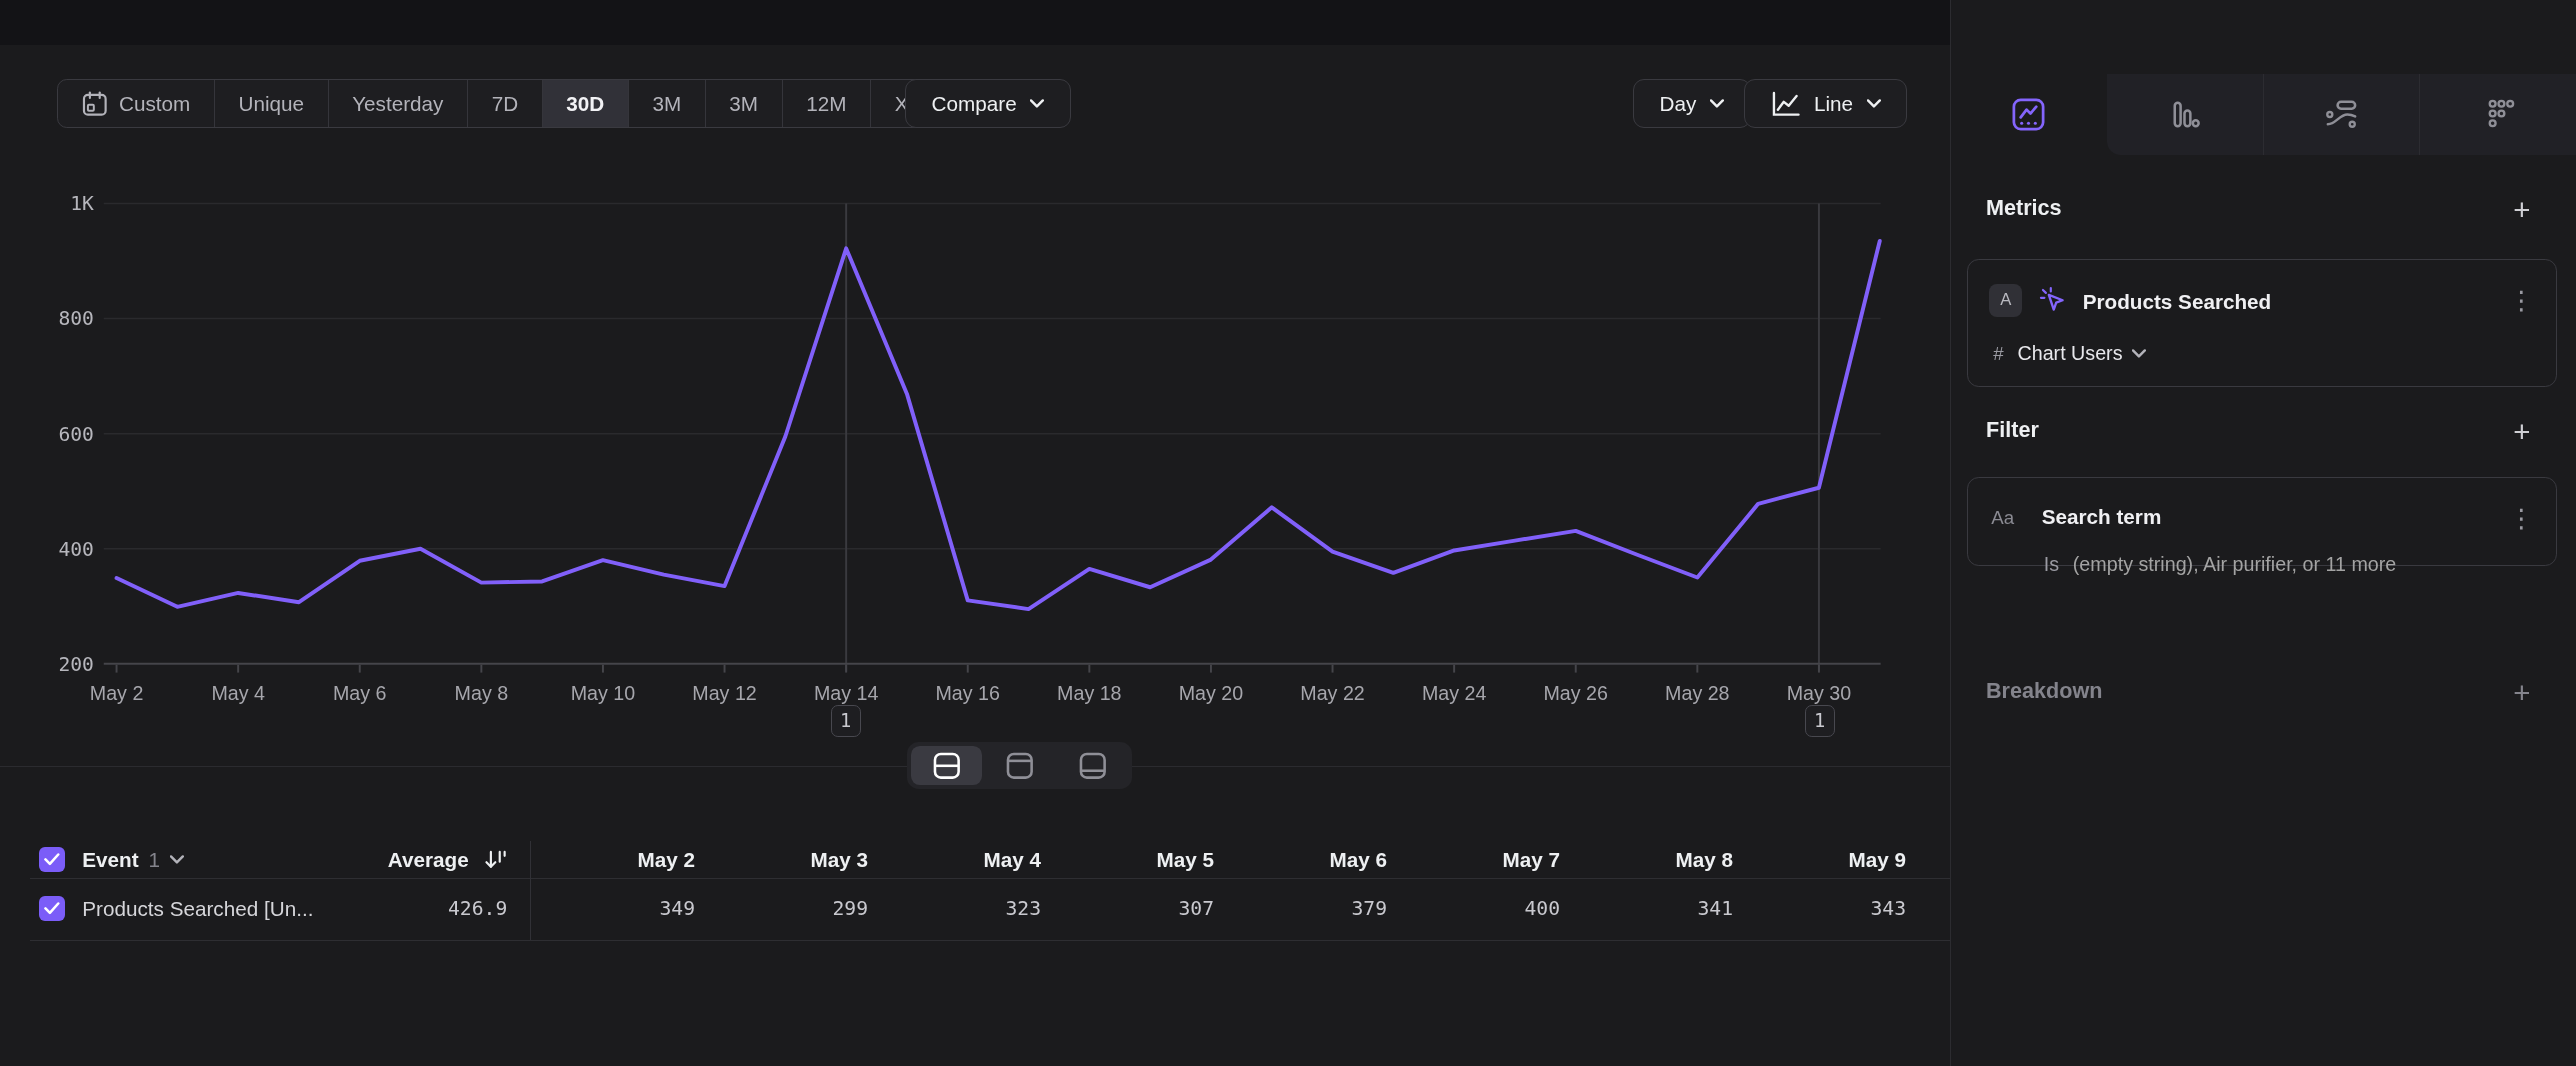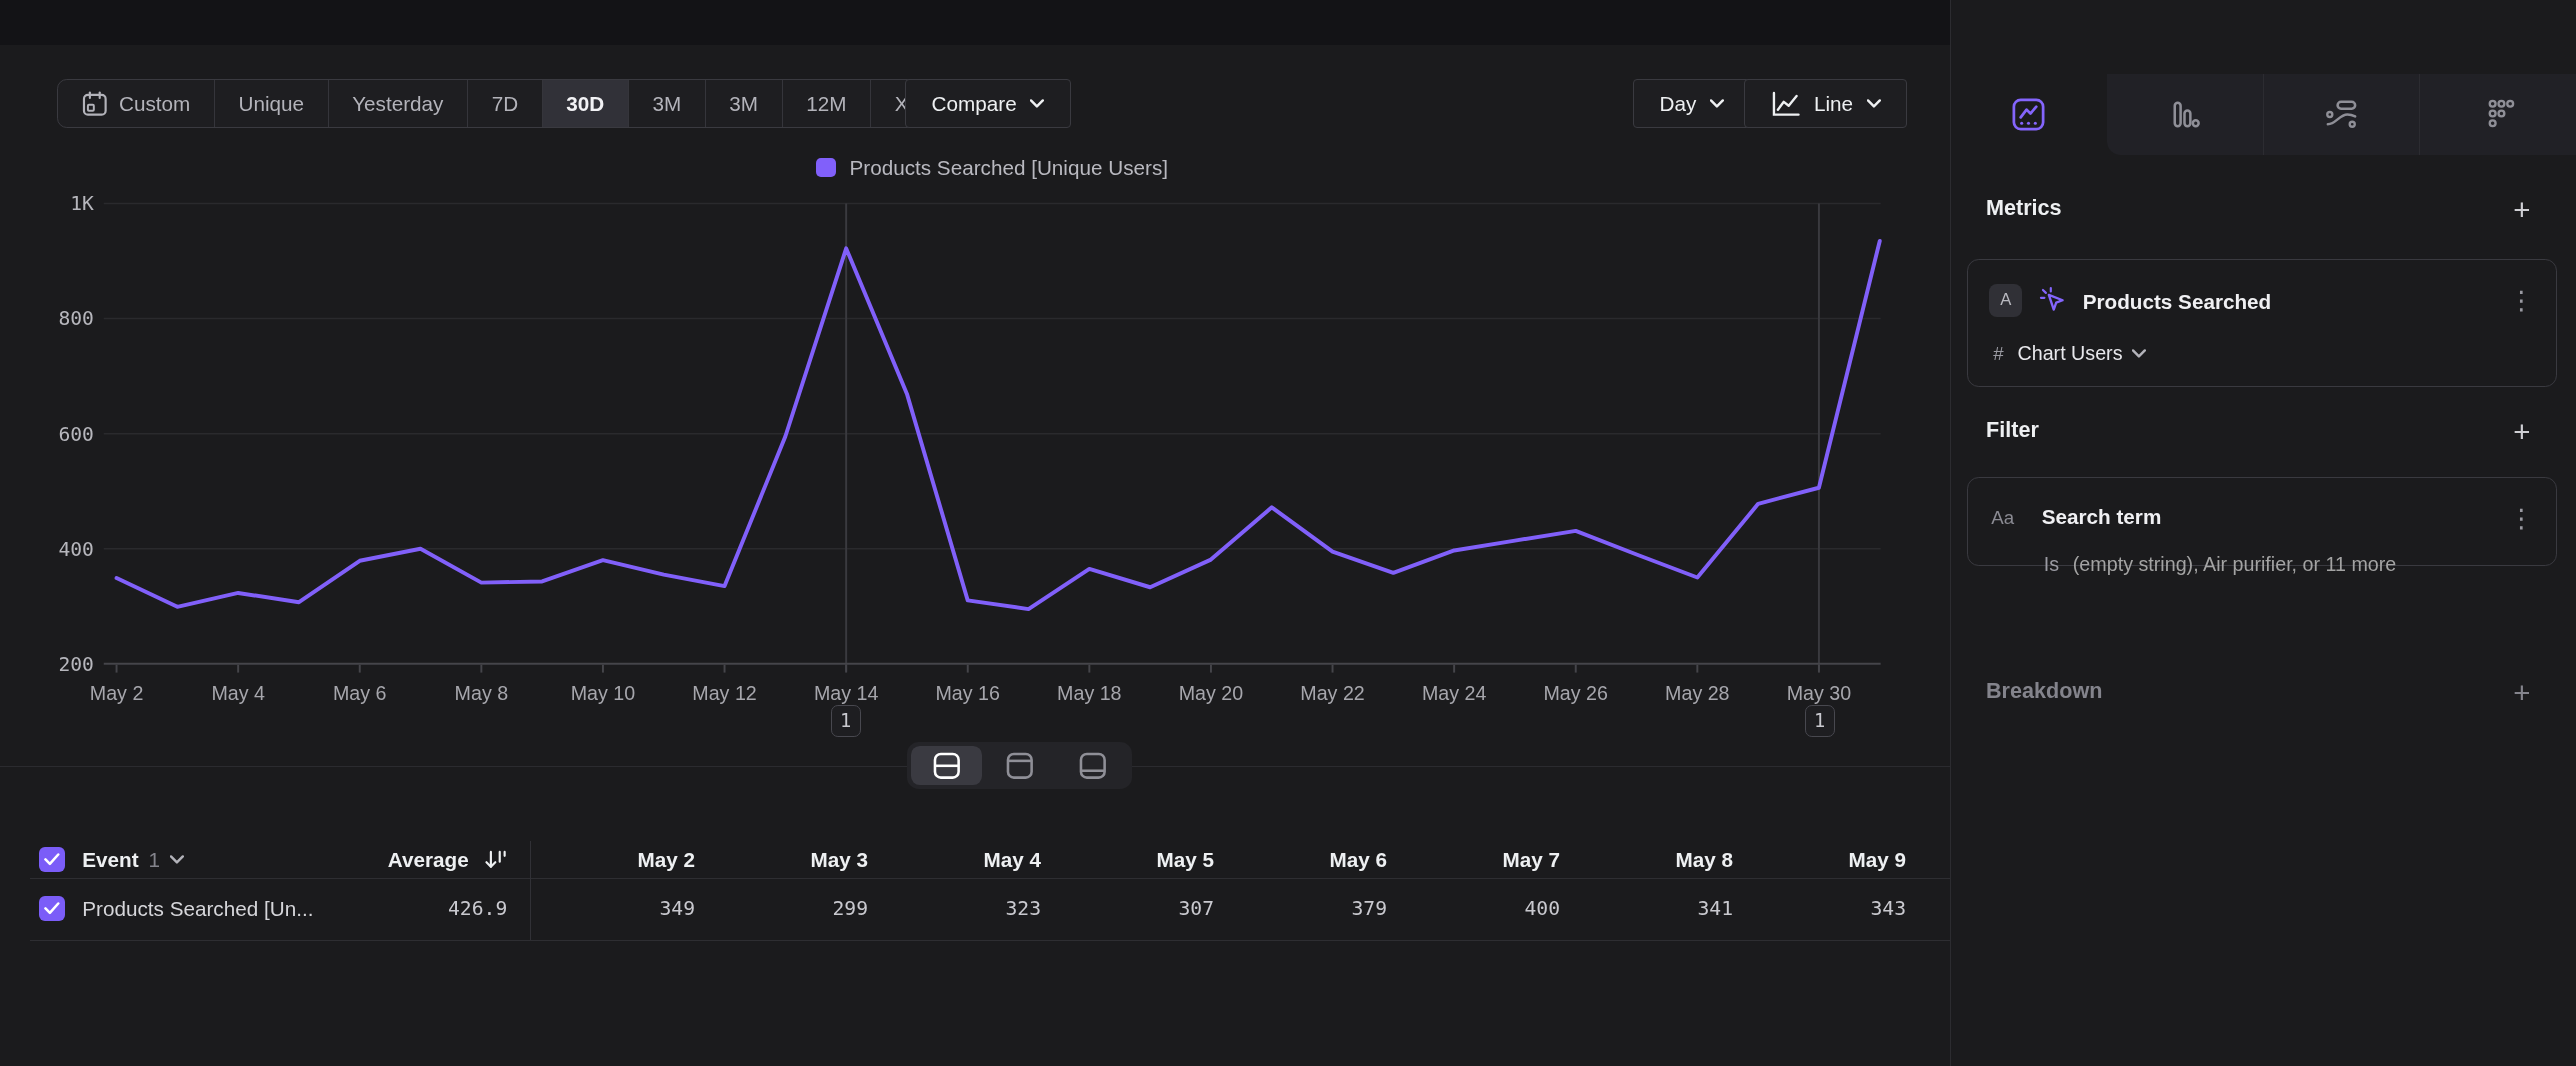--- a/index.html
+++ b/index.html
@@ -13,21 +13,21 @@
   #main { position:absolute; left:0; top:0; width:1950px; height:1067px; }
   .panel-divider { position:absolute; left:1950px; top:0; width:1px; height:1067px; background:#2c2c30; }
 
   
   .range-bar { position:absolute; left:57px; top:79px; height:49px; display:flex; align-items:stretch; border:1px solid #3a3a40; border-radius:9.8px; overflow:hidden; background:#1e1e21; }
   .range-btn { display:flex; align-items:center; gap:11.8px; padding:0 23.6px; font-size:20.7px; color:#b3b3ba; border-right:1px solid #35353b; cursor:pointer; white-space:nowrap; }
   .range-btn:last-child { border-right:none; }
   .range-btn.active { background:#313138; color:#f2f2f5; font-weight:bold; }
   .chev { width:13.8px; height:8.9px; }
   .chev polyline { fill:none; stroke:#b3b3ba; stroke-width:2.5; stroke-linecap:round; stroke-linejoin:round; }
-  .btn { position:absolute; top:79px; height:49px; display:flex; align-items:center; gap:13.8px; padding:0 25.6px; border:1px solid #3a3a40; border-radius:4px; font-size:20.7px; color:#eef0f2; cursor:pointer; background:#1e1e21; }
+  .btn { position:absolute; top:79px; height:49px; display:flex; align-items:center; gap:13.8px; padding:0 25.6px; border:1px solid #3a3a40; border-radius:11px; font-size:20.7px; color:#eef0f2; cursor:pointer; background:#1e1e21; }
   .btn .chev polyline { stroke:#eef0f2; }
   #compare-btn { left:905px; }
   #day-btn { left:1633px; }
   #line-btn { left:1744px; }
 
   
   .legend { position:absolute; left:103px; top:148px; width:1778px; height:39px; display:flex; align-items:center; justify-content:center; gap:13.8px; }
   .legend-swatch { width:19.7px; height:19.7px; border-radius:4.9px; }
   .legend-label { font-size:20.7px; color:#b9b9c0; }
 
@@ -155,24 +155,20 @@
       <svg width="29.5" height="27.6" viewBox="0 0 30 28">
           <polyline points="3,3 3,25 28,25" fill="none" stroke="#eef0f2" stroke-width="2.4" stroke-linecap="round"></polyline>
           <polyline points="7,20 13,12 18,16 26,6" fill="none" stroke="#eef0f2" stroke-width="2.4" stroke-linecap="round" stroke-linejoin="round"></polyline>
         </svg>
       <span>Line</span>
       <svg class="chev" viewBox="0 0 14 9">
           <polyline points="1,1.5 7,7.5 13,1.5"></polyline>
         </svg>
     </div>
 
-    <div class="legend">
-      <span class="legend-swatch" id="legend-swatch" style="background: rgb(129, 96, 250);"></span>
-      <span class="legend-label">Products Searched [Unique Users]</span>
-    </div>
 
     <div id="chart-layer">
         <svg id="chart-svg" width="1950" height="767" viewBox="0 0 1982 780">
           <line x1="105" x2="1912" y1="207" y2="207" stroke="#2a2a2d" stroke-width="1.5"></line>
           <text x="95" y="214" text-anchor="end" fill="#b6b6bc" font-family="DejaVu Sans Mono, monospace" font-size="20">1K</text>
           <line x1="105" x2="1912" y1="324" y2="324" stroke="#2a2a2d" stroke-width="1.5"></line>
           <text x="95" y="331" text-anchor="end" fill="#b6b6bc" font-family="DejaVu Sans Mono, monospace" font-size="20">800</text>
           <line x1="105" x2="1912" y1="441" y2="441" stroke="#2a2a2d" stroke-width="1.5"></line>
           <text x="95" y="448" text-anchor="end" fill="#b6b6bc" font-family="DejaVu Sans Mono, monospace" font-size="20">600</text>
           <line x1="105" x2="1912" y1="558" y2="558" stroke="#2a2a2d" stroke-width="1.5"></line>

